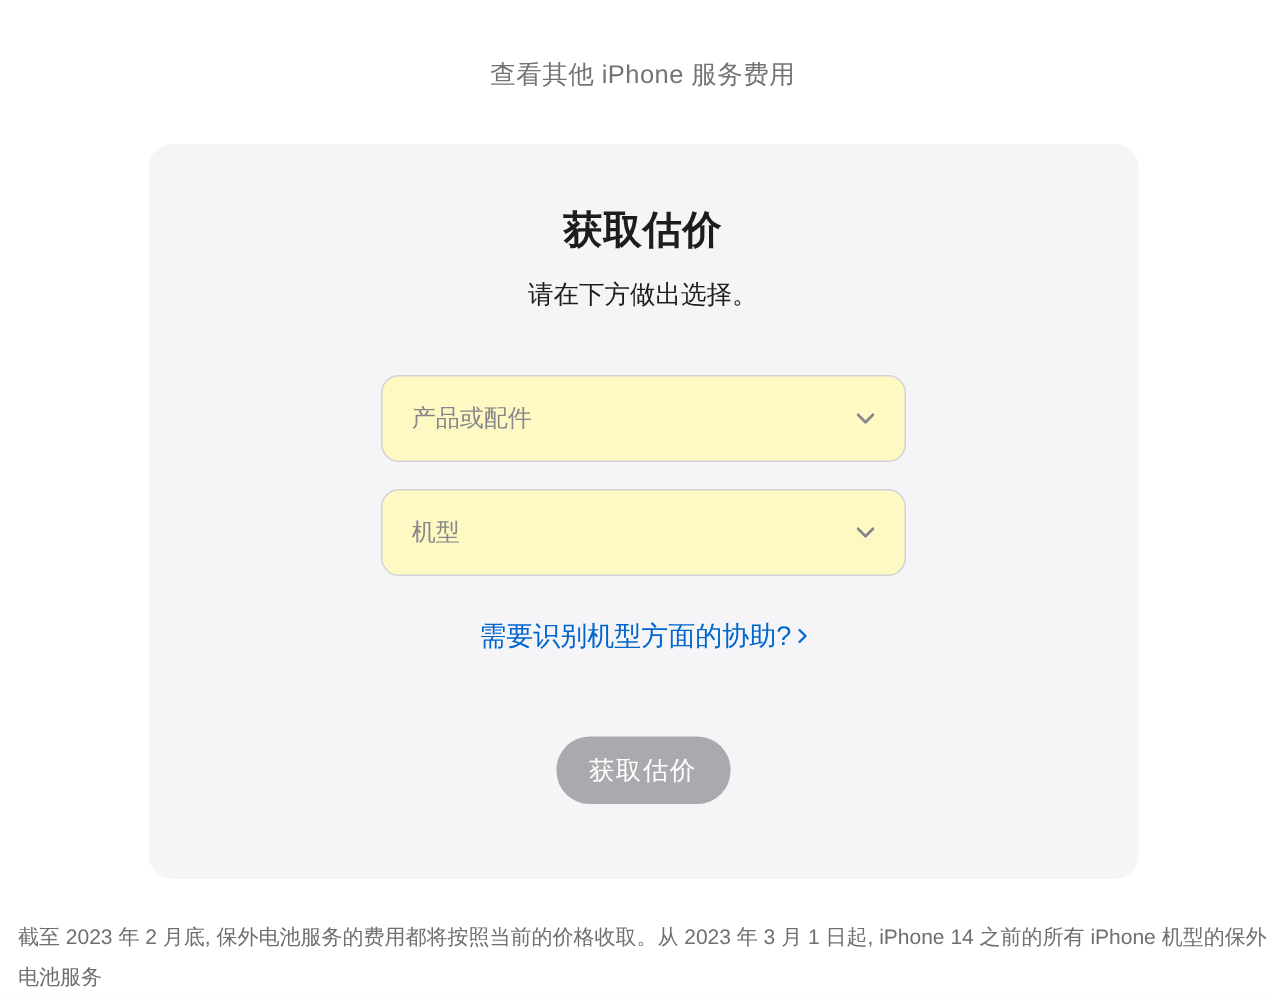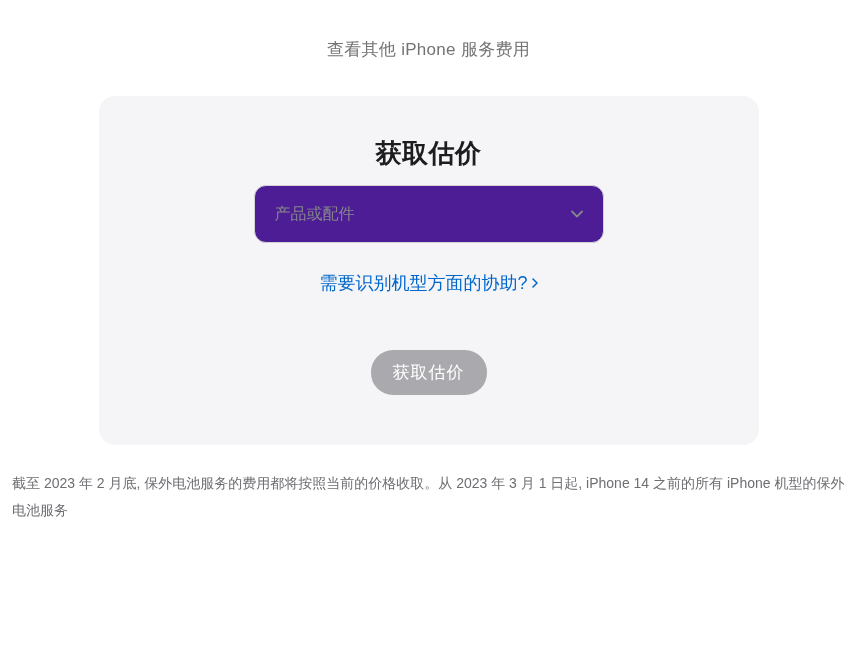--- a/index.html
+++ b/index.html
@@ -39,21 +39,21 @@
     }
     .card-subtitle {
       font-size: 17px;
       color: #1d1d1f;
       margin-bottom: 42px;
     }
     .select-box {
       width: 350px;
       height: 58px;
       margin: 0 auto 18px;
-      background: #4c1d95;
+      background: #fef9c3;
       border: 1px solid #d2d2d7;
       border-radius: 12px;
       display: flex;
       align-items: center;
       justify-content: space-between;
       padding: 0 20px;
       cursor: pointer;
       gap: 32px;
     }
     .select-placeholder {
@@ -104,30 +104,39 @@
       margin-bottom: 10px;
     }
   </style>
 </head>
 <body>
 
 <div class="top-link">查看其他 iPhone 服务费用</div>
 
 <div class="card">
   <div class="card-title">获取估价</div>
+  <div class="card-subtitle">请在下方做出选择。</div>
 
   <div class="select-box">
     <span class="select-placeholder">产品或配件</span>
     <span class="chevron">
       <svg viewBox="0 0 12 8" fill="none">
           <path d="M1 1.5L6 6.5L11 1.5" stroke="#86868b" stroke-width="1.8" stroke-linecap="round" stroke-linejoin="round"></path>
         </svg>
     </span>
   </div>
 
+  <div class="select-box">
+    <span class="select-placeholder">机型</span>
+    <span class="chevron">
+      <svg viewBox="0 0 12 8" fill="none">
+          <path d="M1 1.5L6 6.5L11 1.5" stroke="#86868b" stroke-width="1.8" stroke-linecap="round" stroke-linejoin="round"></path>
+        </svg>
+    </span>
+  </div>
 
   <div class="help-link">
     <span>需要识别机型方面的协助?</span>
     <svg viewBox="0 0 6 10" fill="none">
         <path d="M1 1L5 5L1 9" stroke="#0066cc" stroke-width="1.5" stroke-linecap="round" stroke-linejoin="round"></path>
       </svg>
   </div>
 
   <div>
     <button class="estimate-btn">获取估价</button>

